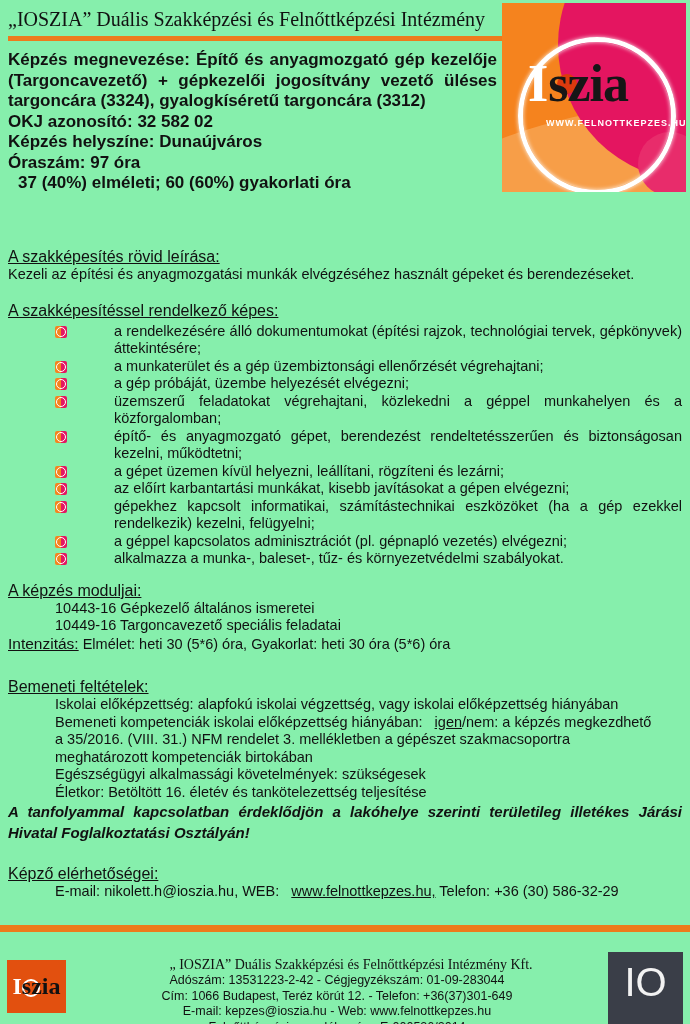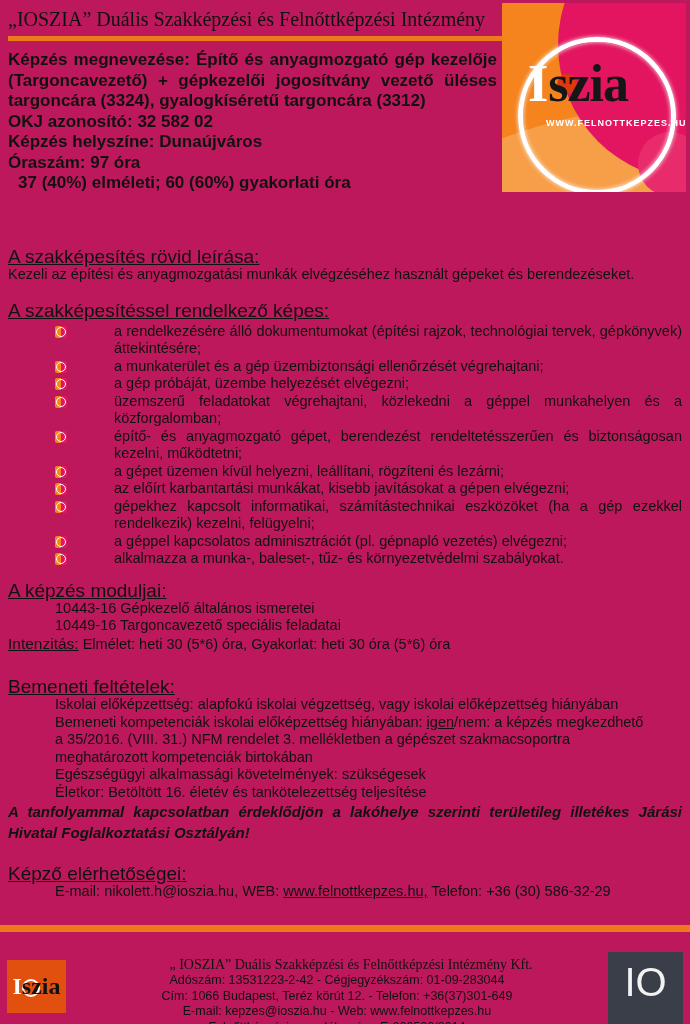--- a/index.html
+++ b/index.html
@@ -1,16 +1,16 @@
 <!DOCTYPE html>
 <html><head>
 <meta charset="utf-8">
 <style>
   html,body{margin:0;padding:0;background:#fff;}
-  .page{position:relative;width:690px;height:1024px;background:#be185d;overflow:hidden;
+  .page{position:relative;width:690px;height:1024px;background:#86efac;overflow:hidden;
         font-family:"Liberation Sans",sans-serif;color:#111;}
 
   
   .header-row{position:relative;min-height:232px;}
   .header-left{padding:7px 0 0 8px;}
   h1.title{margin:0;font-family:"Liberation Serif",serif;font-weight:400;font-size:20px;line-height:25px;}
   .rule{width:497px;height:5px;background:#ED7B1C;margin-top:4px;}
   .intro{width:489px;margin-top:9px;font-weight:700;font-size:17px;line-height:20.5px;}
   .intro p{margin:0;}
   .intro .j{text-align:justify;}
@@ -28,37 +28,37 @@
              font-weight:700;font-size:52px;line-height:54px;white-space:nowrap;}
   .logo-i{color:#fff;position:relative;z-index:2;}
   .logo-szia{color:#161616;position:relative;z-index:2;letter-spacing:-1px;}
   .logo-dot{position:absolute;left:29px;top:17px;width:20px;height:20px;border-radius:50%;background:#DC3A0E;z-index:1;}
   .logo-url{position:absolute;left:44px;top:115px;color:#fff;font-size:9px;font-weight:700;
             letter-spacing:1px;z-index:3;white-space:nowrap;}
 
   
   .main{margin:0 8px;font-size:14.5px;line-height:17.5px;}
   .main p{margin:0;}
-  h2.sec-title{margin:0;font-size:19px;font-weight:400;text-decoration:underline;line-height:19px;}
+  h2.sec-title{margin:0;font-size:16px;font-weight:400;text-decoration:underline;line-height:19px;}
   .sec-desc{margin-top:15px;}
   .sec-cap{margin-top:17px;}
   .sec-mod{margin-top:13px;}
   .sec-intens{margin-top:22px;}
   .sec-entry{margin-top:24px;}
   .sec-select{margin-top:32px;}
   .note{margin:25px 0 0;font-weight:700;font-style:italic;font-size:15px;line-height:21px;text-align:justify;}
   .sec-contact{margin-top:21px;}
   .blist{list-style:none;margin:3px 0 0;padding:0 0 0 47px;}
   .blist li{display:flex;gap:36px;}
   .bullet-ic{flex:0 0 12px;width:12px;height:12px;border-radius:2px;margin:3px 11px 0 0;position:relative;
              background:linear-gradient(90deg,#F5831E 50%,#E41560 50%);}
   .bullet-ic::after{content:"";position:absolute;inset:1px;border:1.5px solid #fff;border-radius:50%;}
   .bt{flex:1;text-align:justify;}
   .ind{padding-left:47px;}
-  .u{text-decoration:underline;}
+  .u{text-decoration:underline;margin-left:8px;}
   .intens-line .t{font-size:15.5px;text-decoration:underline;}
 
   
   .footer{position:absolute;left:0;top:925px;width:690px;}
   .fbar{height:7px;background:#ED7B1C;}
   .frow{display:flex;align-items:flex-start;padding:0 7px;}
   .flogo{width:59px;height:53px;background:#E2500F;margin-top:28px;position:relative;flex:0 0 59px;
          font-family:"Liberation Serif",serif;font-weight:700;font-size:24px;line-height:53px;text-align:center;}
   .fi{color:#fff;position:relative;z-index:2;}
   .fszia{color:#111;position:relative;z-index:2;}

